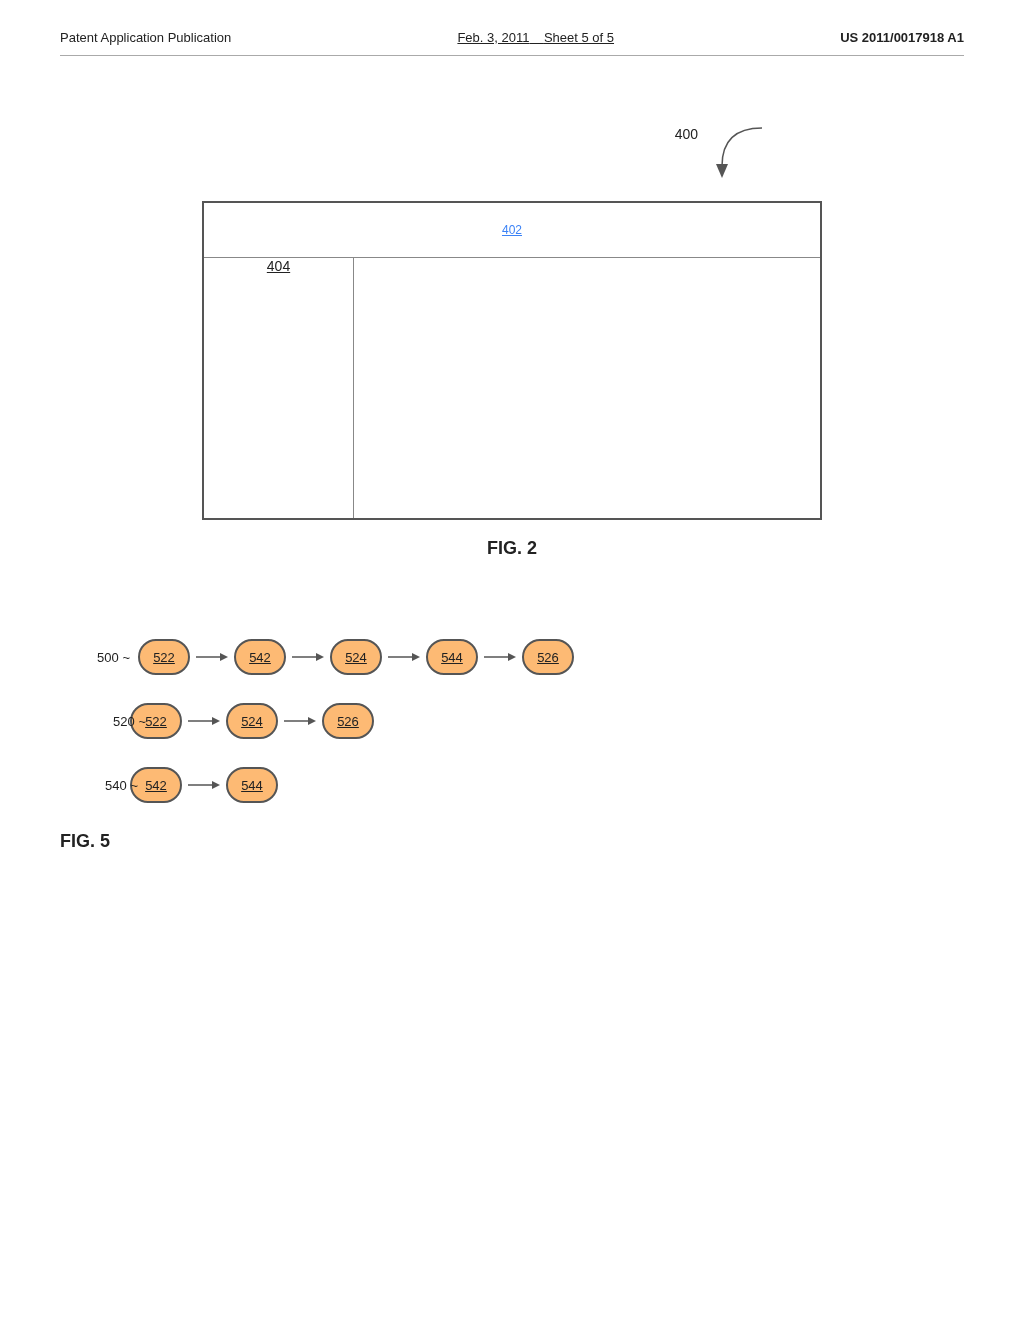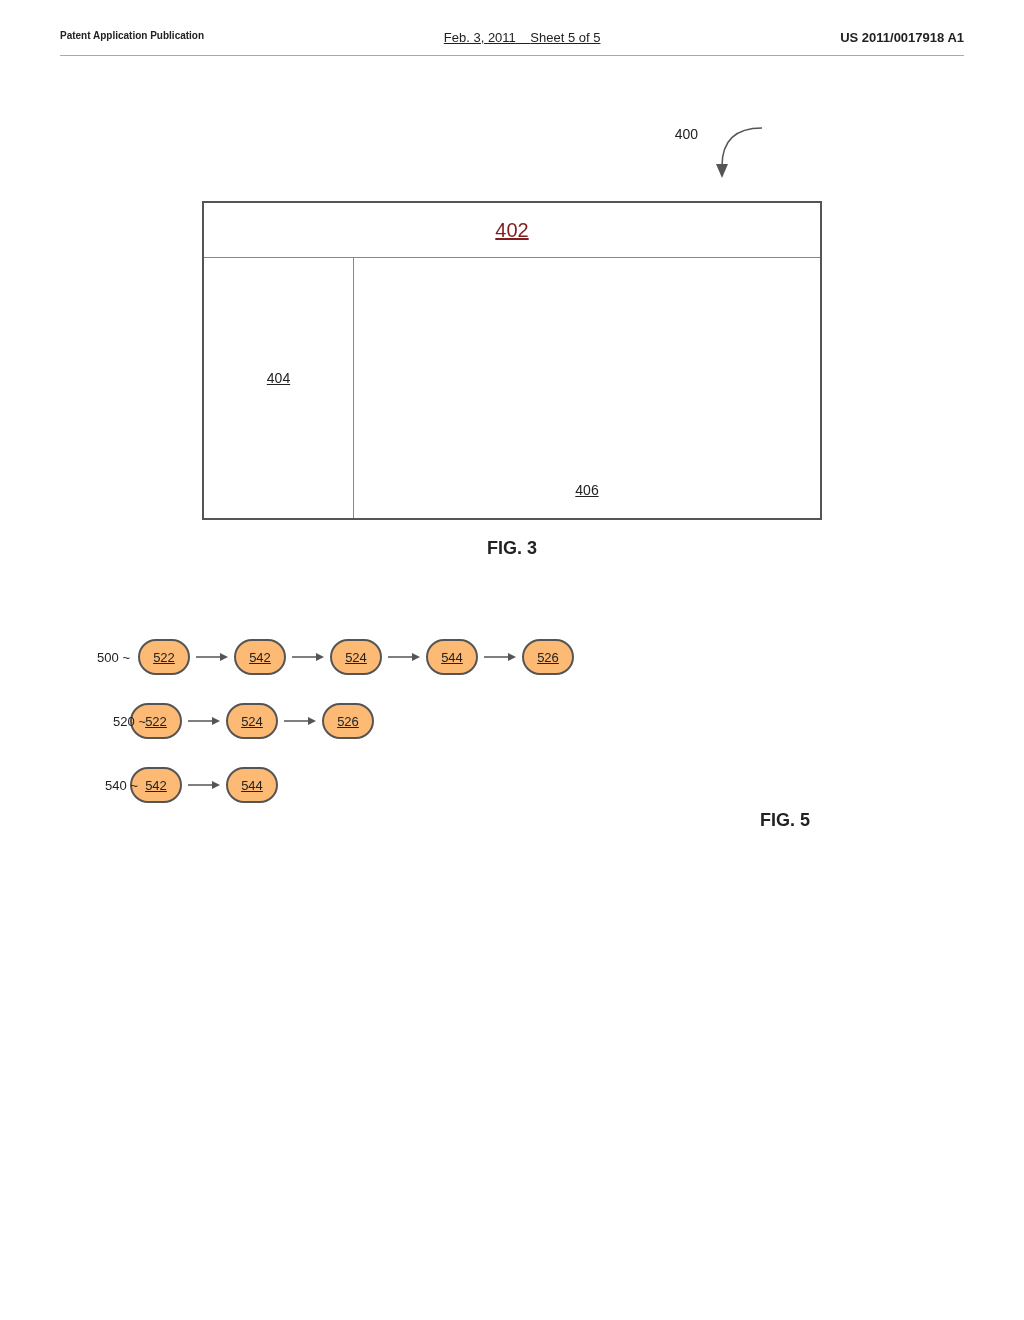--- a/index.html
+++ b/index.html
@@ -26,22 +26,22 @@
       justify-content: space-between;
       align-items: flex-start;
       font-size: 13px;
       color: #222;
       margin-bottom: 60px;
       padding-bottom: 10px;
       border-bottom: 1px solid #aaa;
     }
 
     .header-left {
-      font-weight: bold;
-      font-size: 10px;
+      font-weight: normal;
+      font-size: 13px;
     }
 
     .header-center {
       font-size: 13px;
       text-align: center;
       text-decoration: underline;
     }
 
     .header-right {
       font-size: 13px;
@@ -65,35 +65,35 @@
 
     .top-bar {
       border-bottom: 1px solid #888;
       height: 55px;
       display: flex;
       align-items: center;
       justify-content: center;
     }
 
     .top-bar-label {
-      font-size: 20px;
-      color: #7f1d1d;
+      font-size: 12px;
+      color: #3b82f6;
       text-decoration: underline;
     }
 
     .bottom-row {
       display: flex;
       height: 260px;
     }
 
     .left-panel {
       width: 150px;
       border-right: 1px solid #888;
       display: flex;
-      align-items: center;
+      align-items: flex-start;
       justify-content: center;
       padding-bottom: 20px;
     }
 
     .left-panel-label {
       font-size: 14px;
       color: #222;
       text-decoration: underline;
     }
 
@@ -116,22 +116,22 @@
       font-size: 18px;
       font-weight: bold;
       color: #222;
       text-align: center;
       margin: 18px 0 50px 0;
     }
 
     
     .fig5-section {
       display: flex;
-      flex-direction: row;
-      align-items: flex-end;
+      flex-direction: column;
+      align-items: flex-start;
     }
 
     .flow-diagram {
       width: 700px;
       position: relative;
     }
 
     
     .flow-row {
       display: flex;
@@ -212,27 +212,24 @@
     <div class="main-box">
 
       <div class="top-bar">
         <span class="top-bar-label">402</span>
       </div>
 
       <div class="bottom-row">
         <div class="left-panel">
           <span class="left-panel-label">404</span>
         </div>
-        <div class="right-panel">
-          <span class="right-panel-label">406</span>
-        </div>
       </div>
     </div>
 
-    <div class="fig-label">FIG. 3</div>
+    <div class="fig-label">FIG. 2</div>
   </div>
 
   <div class="fig5-section">
     <div class="flow-diagram">
 
       <div class="flow-row">
         <span class="row-label">500 ~</span>
         <div class="flow-node">522</div>
         <div class="flow-arrow">
           <svg width="36" height="16">

